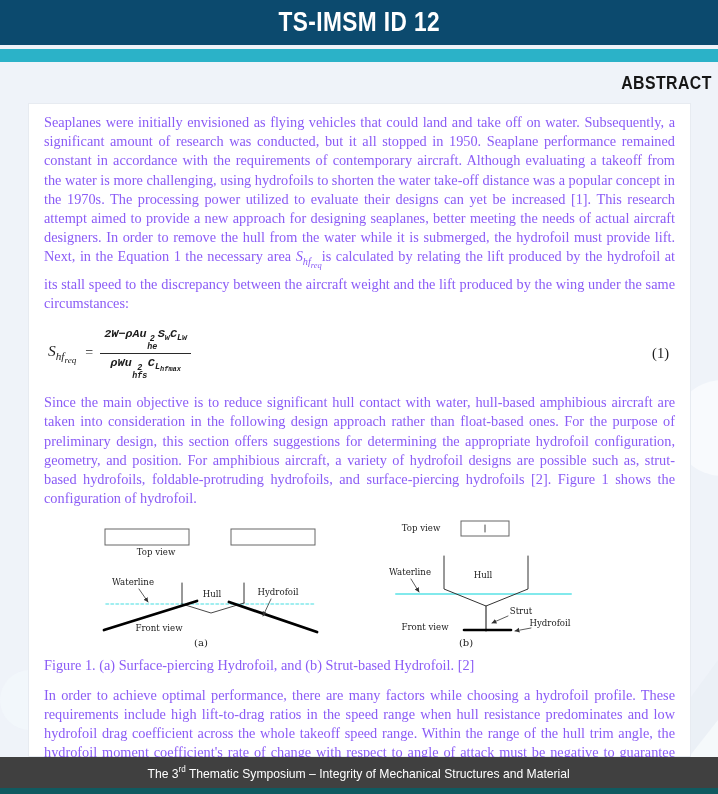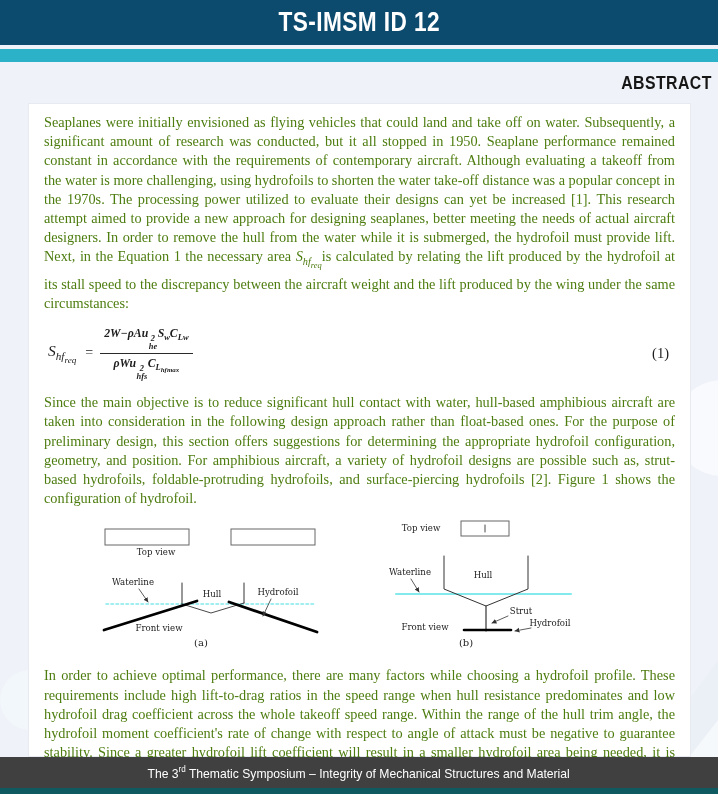--- a/index.html
+++ b/index.html
@@ -28,37 +28,37 @@
   .abstract-heading span{
     display:inline-block;font-family:"Liberation Sans",sans-serif;font-weight:600;
     font-size:18px;color:#161616;letter-spacing:.5px;transform:scaleX(.88);
   }
   
   .card{
     position:absolute;left:28px;top:103px;width:663px;height:654px;background:#ffffff;
     border:1px solid #e7ebf1;box-sizing:border-box;padding:6px 15px 0 15px;z-index:2;
   }
   .doc p{
-    margin:0;font-size:14.3px;line-height:19.2px;color:#4d7c0f;text-align:justify;
+    margin:0;font-size:14.3px;line-height:19.2px;color:#8b5cf6;text-align:justify;
   }
   .doc .p1{margin-top:3px;}
   .doc .p2{margin-top:14px;}
   .doc .p3{margin-top:10px;}
   
   .imath{font-style:italic;white-space:nowrap;}
   .msub{font-size:.72em;vertical-align:-.35em;}
   .msubsub{font-size:.82em;vertical-align:-.3em;}
   
   .equation{
     display:flex;align-items:center;margin:14px 0 2px 4px;height:52px;
   }
   .eq-math{display:flex;align-items:center;font-style:italic;color:#1d1d1d;}
   .eq-lhs{font-size:15.5px;}
   .eq-sign{font-size:14px;margin:0 7px 0 9px;font-style:normal;}
-  .frac{display:inline-flex;flex-direction:column;text-align:center;font-size:11.8px;font-weight:600;}
+  .frac{display:inline-flex;flex-direction:column;text-align:center;font-size:11.8px;font-weight:600;font-family:Liberation Mono, monospace;}
   .frac .num{padding:0 4px 2px 4px;border-bottom:1px solid #2a2a2a;}
   .frac .den{padding-top:2px;}
   .ss{display:inline-flex;flex-direction:column;justify-content:center;
       font-size:8.4px;line-height:8px;vertical-align:-4px;margin:0 .5px;}
   .eq-no{margin-left:auto;font-size:14.5px;color:#1d1d1d;padding-right:6px;}
   
   .fig-wrap{margin-top:6px;}
   .fig-caption{
     text-align:center;font-size:13px;color:#242424;margin:2px 0 0 0;line-height:17px;
   }
@@ -170,20 +170,21 @@
           <text x="477" y="100" text-anchor="middle" fill="#222">Strut</text>
           <line x1="464" y1="102" x2="448" y2="109" stroke="#333" stroke-width="0.8" marker-end="url(#arr)"></line>
 
           <text x="506" y="112" text-anchor="middle" fill="#222">Hydrofoil</text>
           <line x1="487" y1="114" x2="471" y2="117" stroke="#333" stroke-width="0.8" marker-end="url(#arr)"></line>
 
           <text x="381" y="116" text-anchor="middle" fill="#222">Front view</text>
           <text x="422" y="132" text-anchor="middle" font-size="10" fill="#222">(b)</text>
         </g>
       </svg>
+      <p class="fig-caption">Figure 1. (a) Surface-piercing Hydrofoil, and (b) Strut-based Hydrofoil. [2]</p>
     </div>
 
     <p class="p3">In order to achieve optimal performance, there are many factors while choosing a hydrofoil profile. These requirements include high lift-to-drag ratios in the speed range when hull resistance predominates and low hydrofoil drag coefficient across the whole takeoff speed range. Within the range of the hull trim angle, the hydrofoil moment coefficient's rate of change with respect to angle of attack must be negative to guarantee stability. Since a greater hydrofoil lift coefficient will result in a smaller hydrofoil area being needed, it is preferred.</p>
   </div>
 </div>
 
 <div class="footer-bar">
   <span class="footer-text"><span>The 3</span><sup>rd</sup><span> Thematic Symposium – Integrity of Mechanical Structures and Material</span></span>
 </div>
 <div class="footer-strip"></div>

